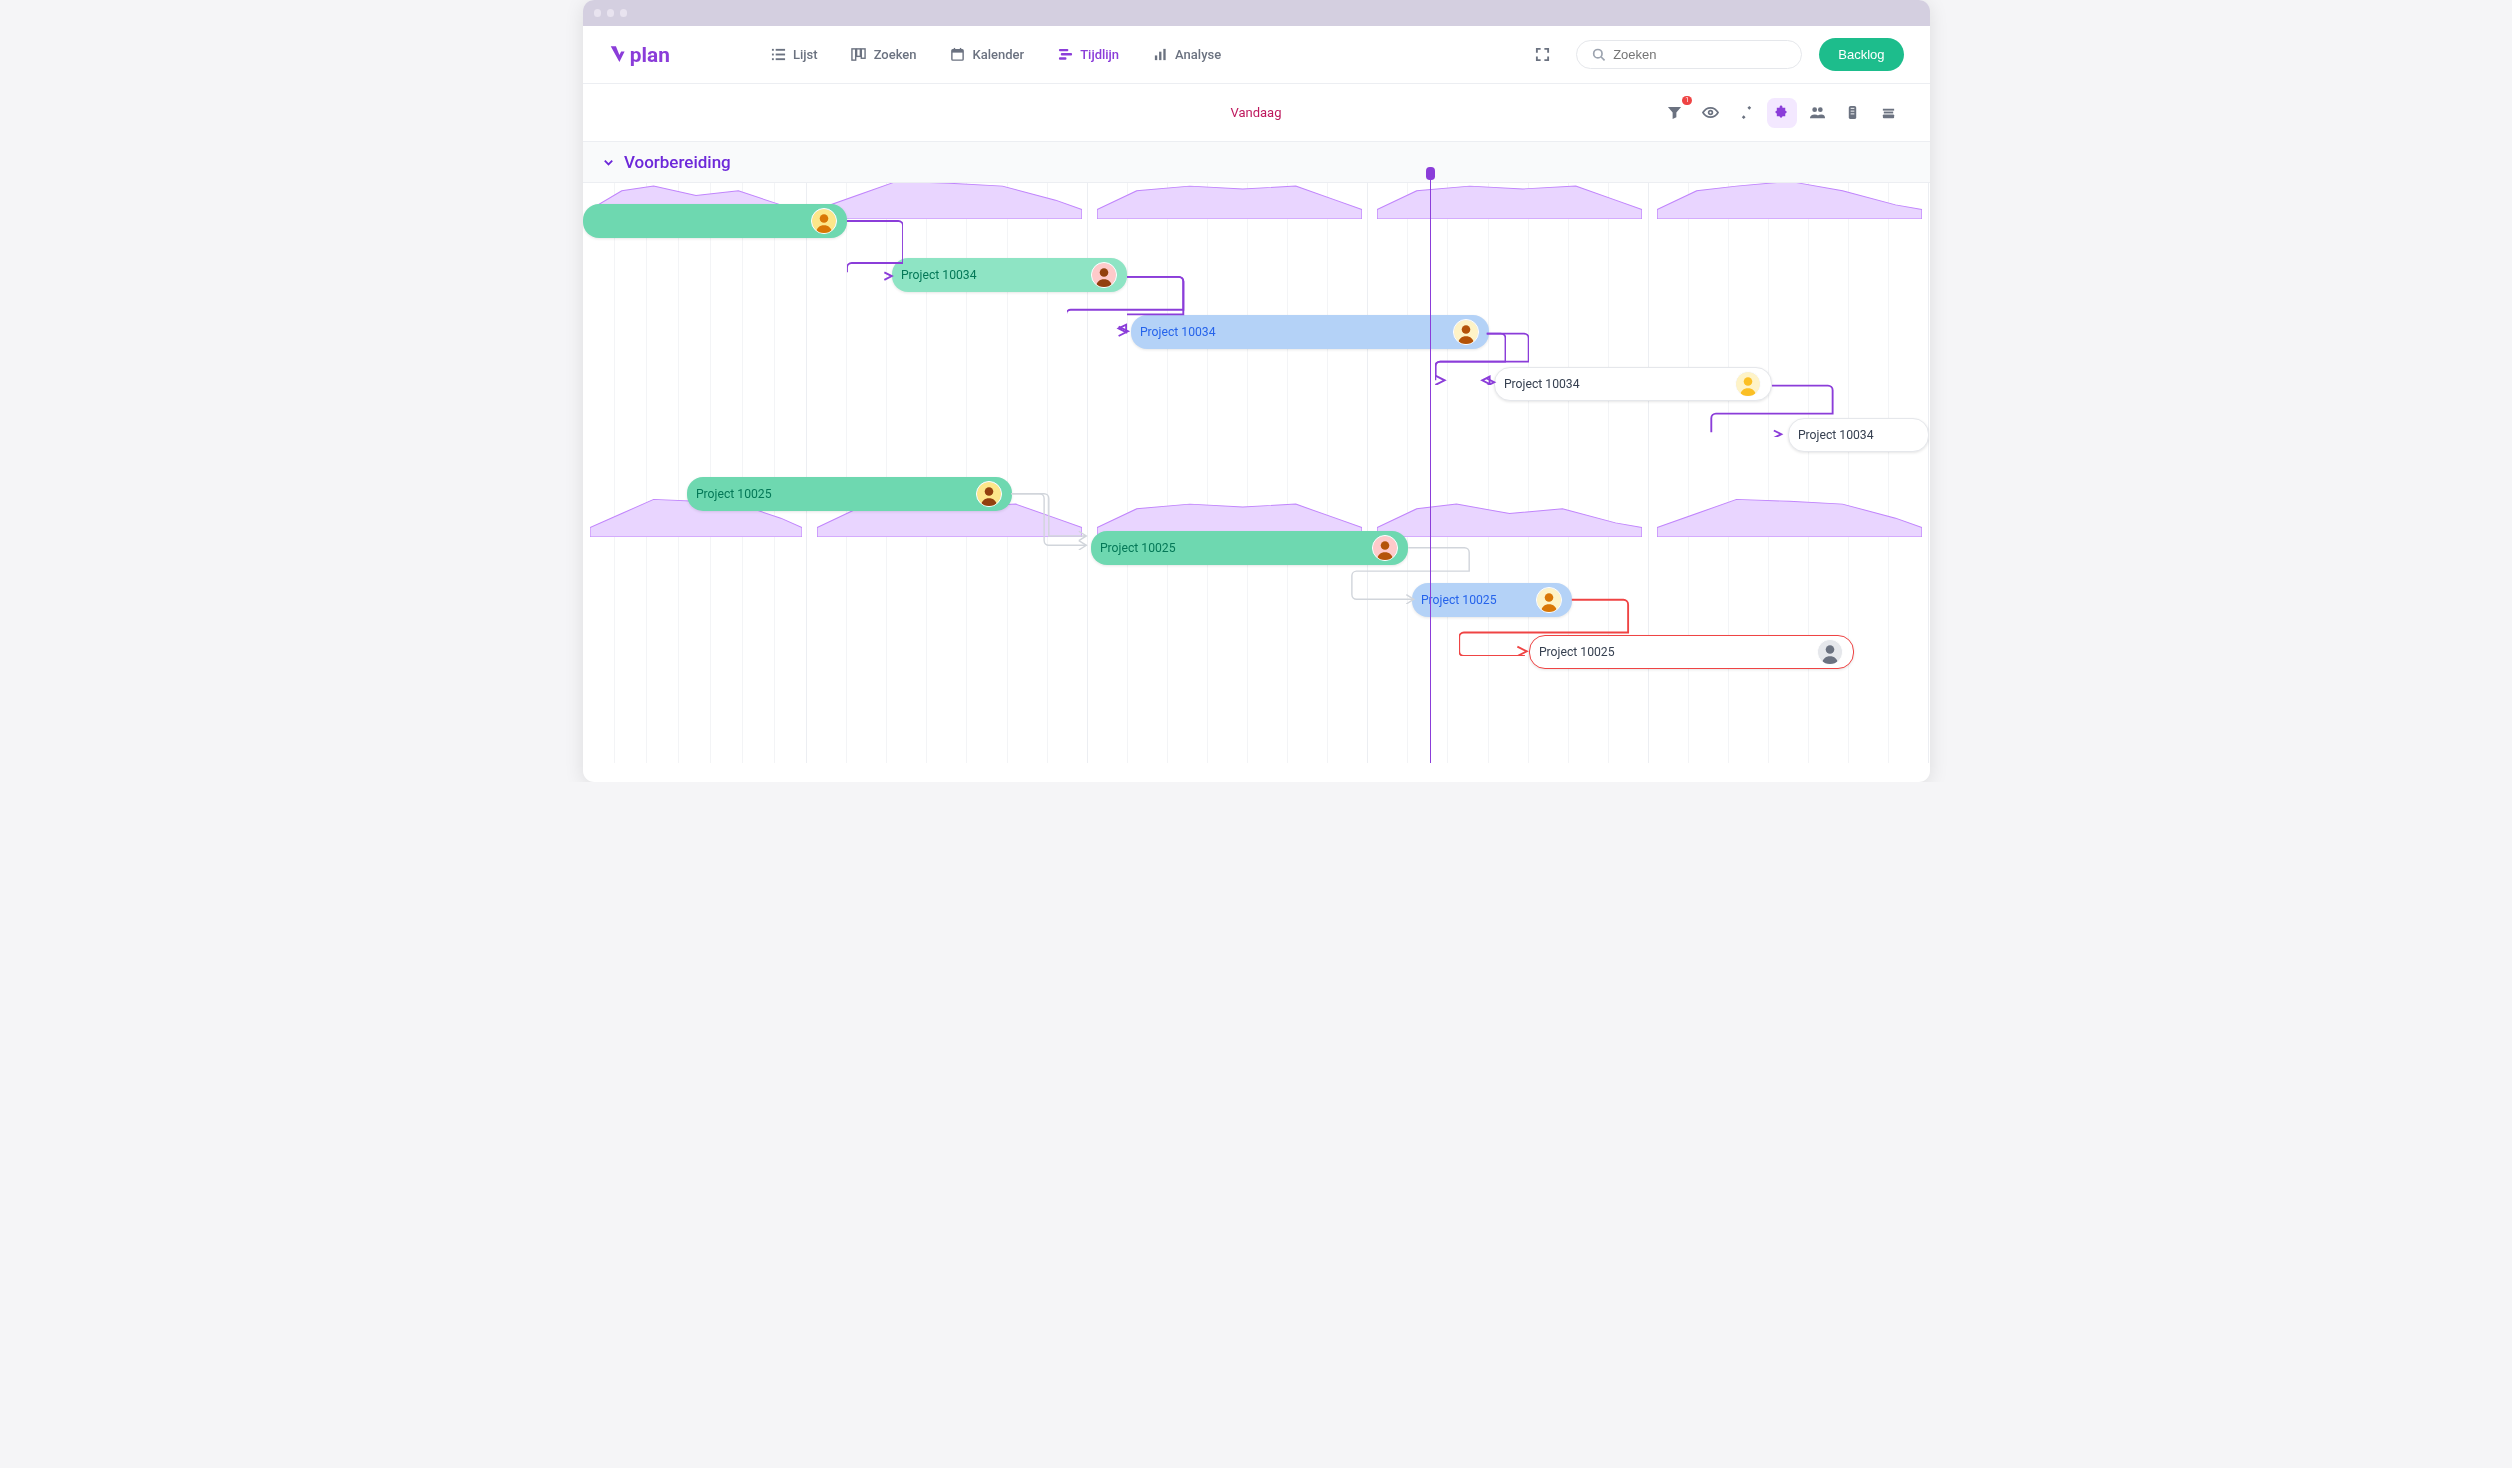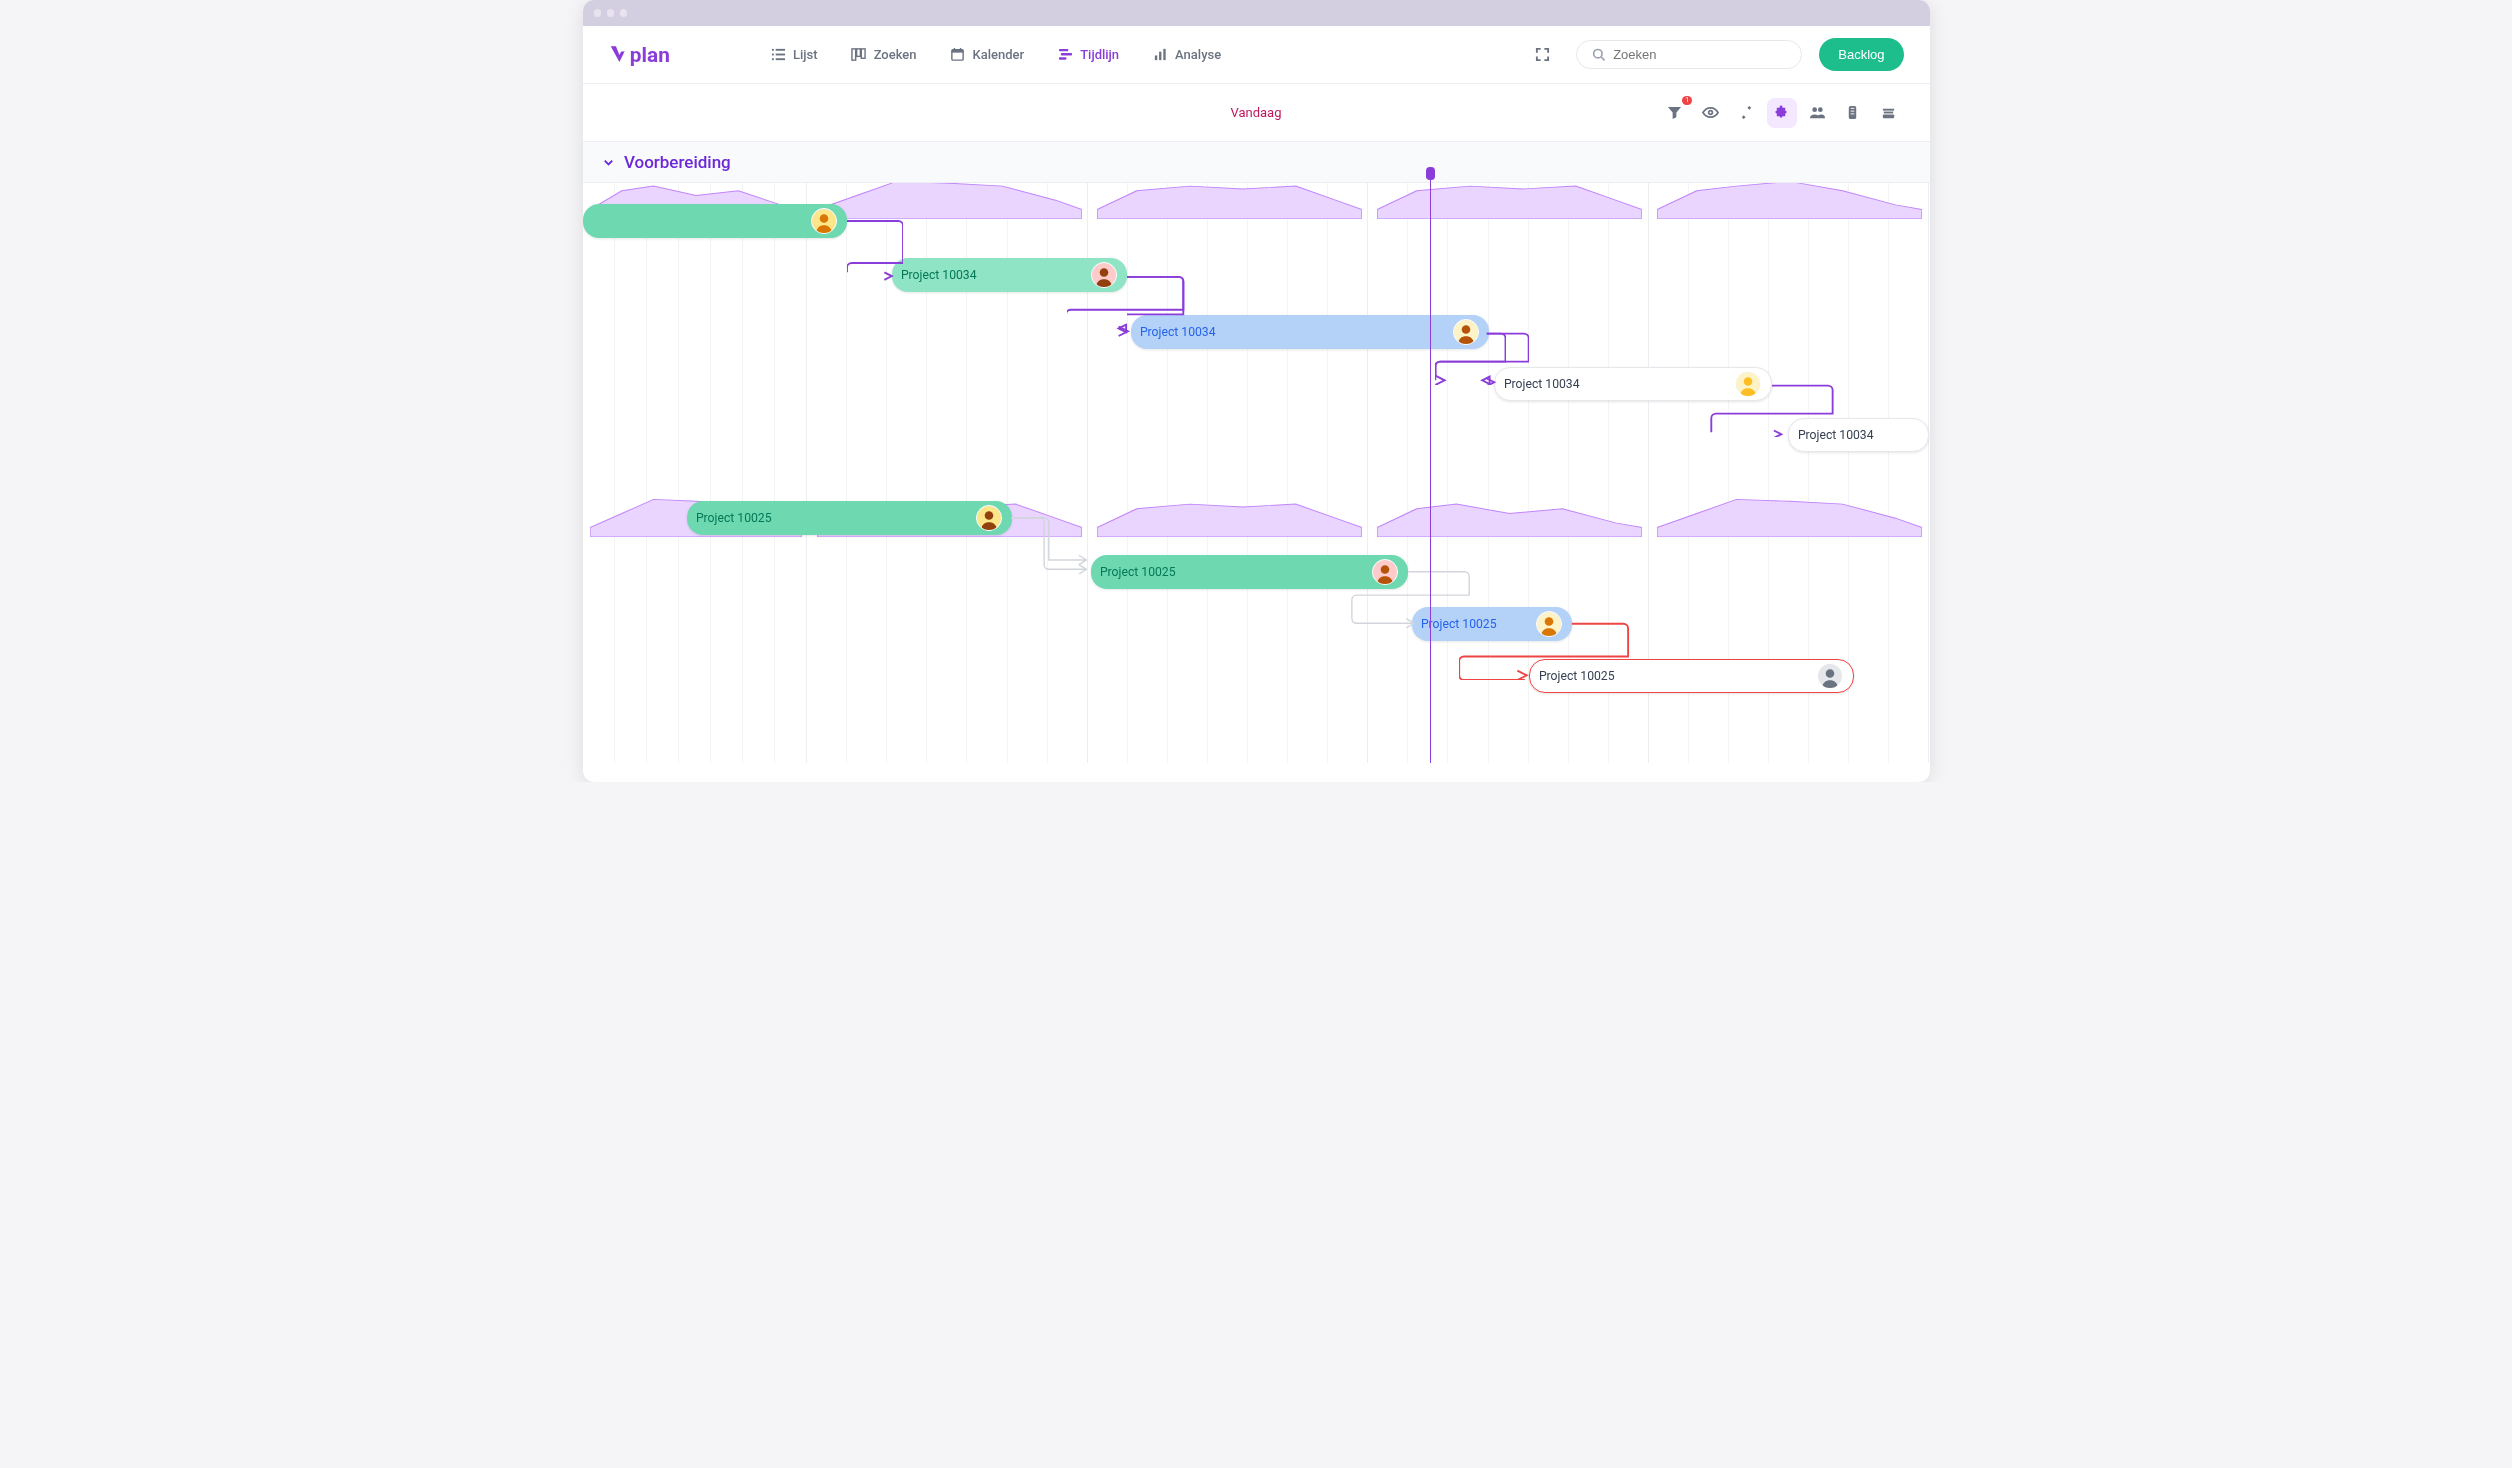--- a/index.html
+++ b/index.html
@@ -355,21 +355,21 @@
           <path d="M0 40 L30 20 L70 15 L110 18 L150 15 L180 30 L200 40 L200 50 L0 50 Z" fill="#e9d5ff" stroke="#c084fc" stroke-width="1"></path>
         </svg>
       <svg class="spark" viewBox="0 0 200 50" preserveAspectRatio="none">
           <path d="M0 40 L30 20 L60 15 L100 25 L140 20 L180 35 L200 40 L200 50 L0 50 Z" fill="#e9d5ff" stroke="#c084fc" stroke-width="1"></path>
         </svg>
       <svg class="spark" viewBox="0 0 200 50" preserveAspectRatio="none">
           <path d="M0 40 L30 25 L60 10 L100 12 L140 15 L180 30 L200 40 L200 50 L0 50 Z" fill="#e9d5ff" stroke="#c084fc" stroke-width="1"></path>
         </svg>
     </div>
 
-    <div class="lanes" style="height:245px; position:relative;margin-top:24px;">
+    <div class="lanes" style="height:245px; position:relative;">
       <div class="task-bar teal" style="left:104px; width:325px; top:21px;">
         <span>Project 10025</span>
         <div class="avatar">
             <svg viewBox="0 0 28 28">
               <circle cx="14" cy="14" r="14" fill="#fde68a"></circle>
               <circle cx="14" cy="11" r="5" fill="#92400e"></circle>
               <path d="M5 28c0-6 4-9 9-9s9 3 9 9" fill="#92400e"></path>
             </svg>
           </div>
       </div>

